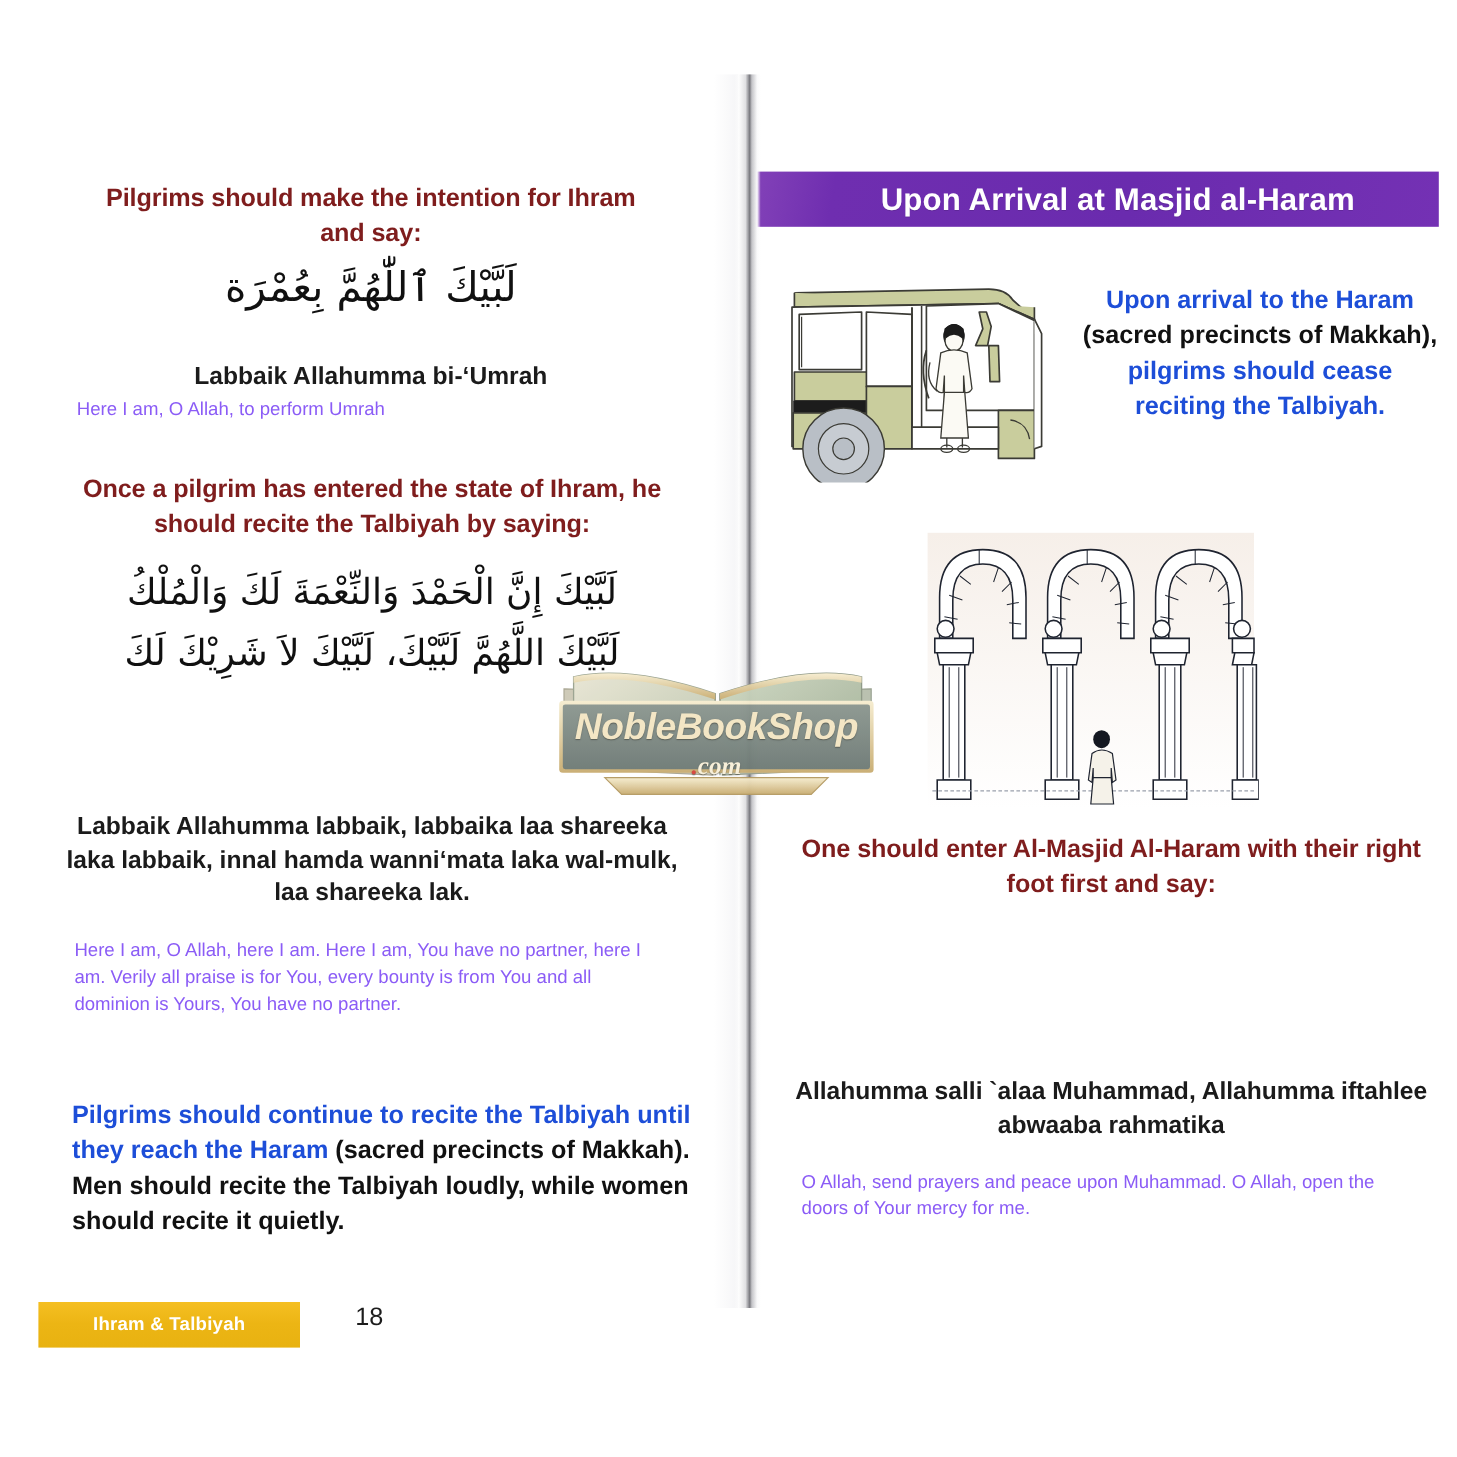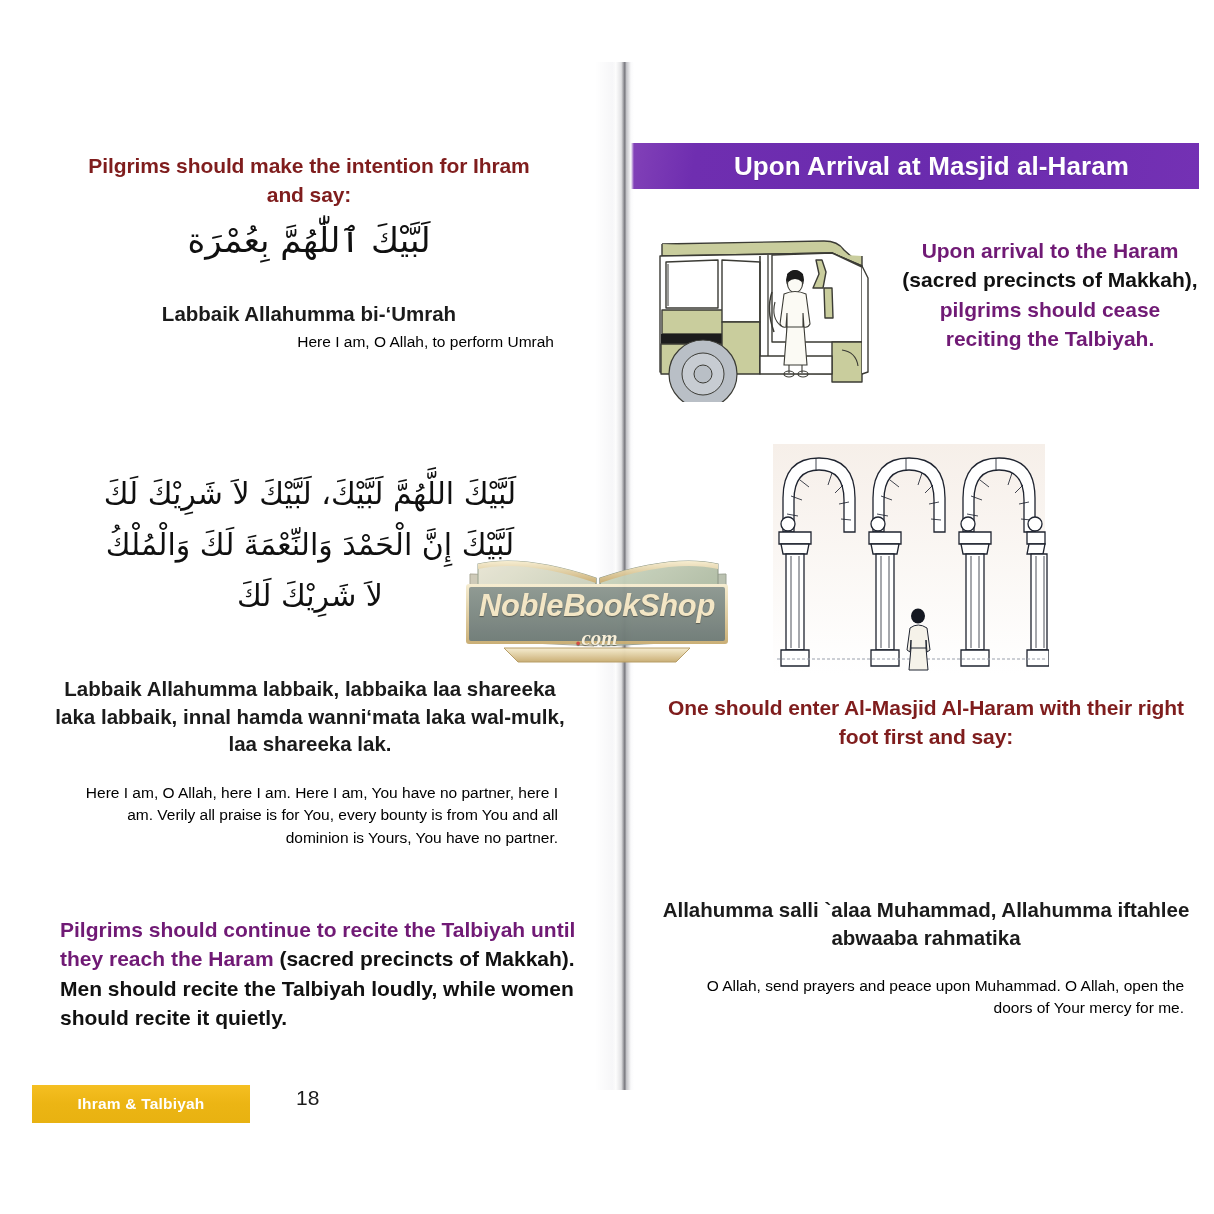--- a/index.html
+++ b/index.html
@@ -44,24 +44,24 @@
   .arabic{
     direction:rtl;text-align:center;color:#101010;
     font-family:"DejaVu Sans","Liberation Sans",sans-serif;
     font-weight:400;
   }
   .translit{
     color:#1b1b1b;font-weight:bold;text-align:center;
     font-size:20.5px;line-height:1.35;
   }
   .meaning{
-    color:#000000;text-align:right;font-size:15.5px;line-height:1.45;
+    color:#8b5cf6;text-align:left;font-size:15.5px;line-height:1.45;
   }
   .mixed{ text-align:center;font-weight:bold;font-size:21px;line-height:1.40;color:#111; }
-  .mixed .b{color:#701a75;}
+  .mixed .b{color:#1d4ed8;}
 
   
   #l-head1{position:absolute;left:84px;top:152px;width:450px;}
   #l-arabic1{position:absolute;left:84px;top:215px;width:450px;font-size:34px;line-height:1.5;}
   #l-translit1{position:absolute;left:64px;top:300px;width:490px;}
   #l-meaning1{position:absolute;left:64px;top:331px;width:490px;}
 
   #l-head2{position:absolute;left:62px;top:394px;width:496px;}
   #l-arabic2{position:absolute;left:62px;top:468px;width:496px;font-size:30px;line-height:1.70;}
   #l-translit2{position:absolute;left:52px;top:675px;width:516px;}
@@ -130,25 +130,25 @@
   <div class="page page-left">
 
     <div id="l-head1" class="pink-head">Pilgrims should make the intention for Ihram and say:</div>
 
     <div id="l-arabic1" class="arabic">لَبَّيْكَ ٱللّٰهُمَّ بِعُمْرَة</div>
 
     <div id="l-translit1" class="translit">Labbaik Allahumma bi-‘Umrah</div>
 
     <div id="l-meaning1" class="meaning">Here I am, O Allah, to perform Umrah</div>
 
+    <div id="l-head2" class="pink-head">Once a pilgrim has entered the state of Ihram, he should recite the Talbiyah by saying:</div>
 
     <div id="l-arabic2" class="arabic">
+      <div>لَبَّيْكَ إِنَّ الْحَمْدَ وَالنِّعْمَةَ لَكَ وَالْمُلْكُ</div>
       <div>لَبَّيْكَ اللَّهُمَّ لَبَّيْكَ، لَبَّيْكَ لاَ شَرِيْكَ لَكَ</div>
-      <div>لَبَّيْكَ إِنَّ الْحَمْدَ وَالنِّعْمَةَ لَكَ وَالْمُلْكُ</div>
-      <div>لاَ شَرِيْكَ لَكَ</div>
     </div>
 
     <div id="l-translit2" class="translit">Labbaik Allahumma labbaik, labbaika laa shareeka laka labbaik, innal hamda wanni‘mata laka wal-mulk, laa shareeka lak.</div>
 
     <div id="l-meaning2" class="meaning">Here I am, O Allah, here I am. Here I am, You have no partner, here I am. Verily all praise is for You, every bounty is from You and all dominion is Yours, You have no partner.</div>
 
     <div id="l-para3" class="mixed">
       <span class="b">Pilgrims should continue to recite the Talbiyah until they reach the Haram</span><span> (sacred precincts of Makkah). Men should recite the Talbiyah loudly, while women should recite it quietly.</span>
     </div>
 

